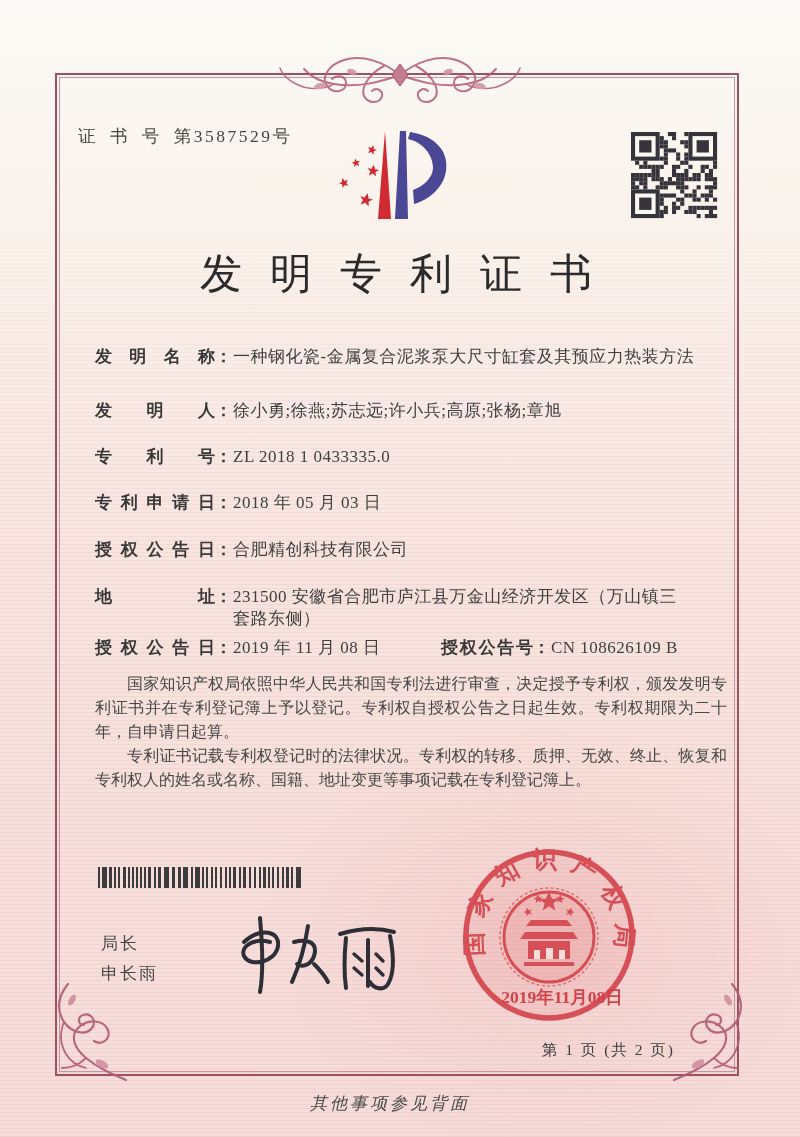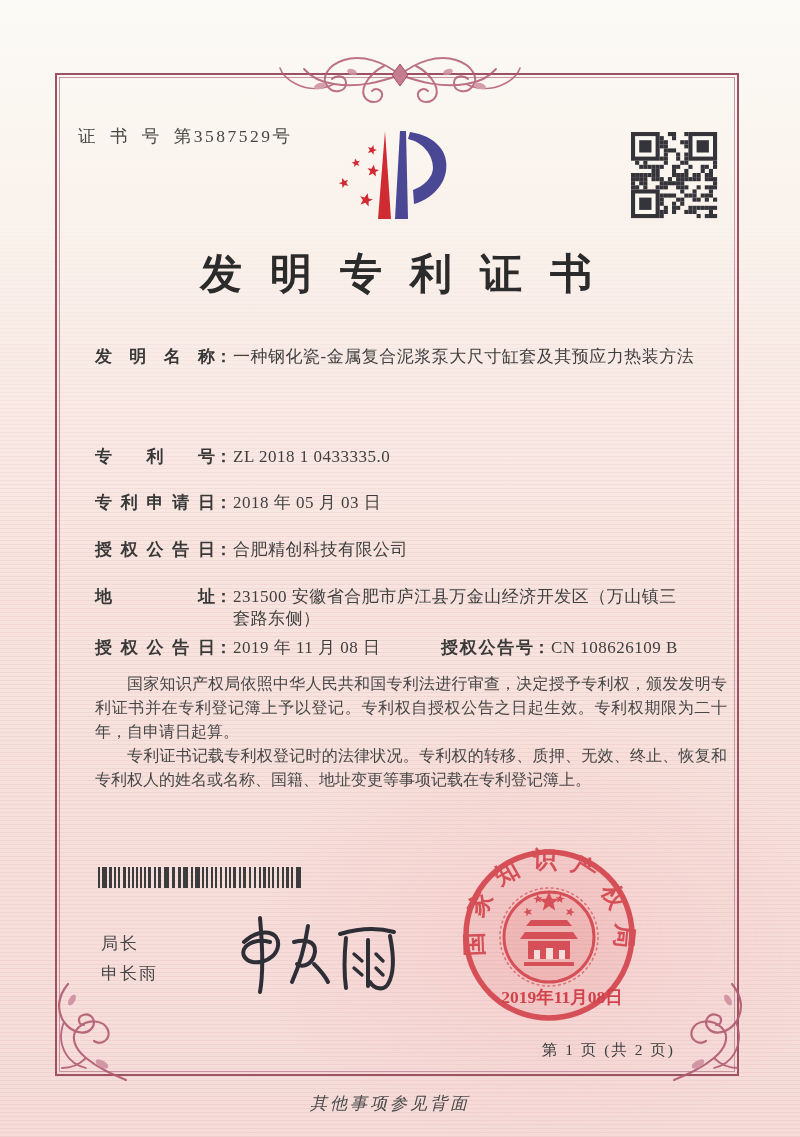--- a/index.html
+++ b/index.html
@@ -8,21 +8,21 @@
     font-family:"Liberation Serif","DejaVu Serif",serif;color:#3c3c3c;}
   .texture{position:absolute;inset:0;pointer-events:none;
     background:
       radial-gradient(420px 300px at 68% 82%,rgba(236,150,150,.18),transparent 70%),
       repeating-linear-gradient(0deg,rgba(204,112,122,.10) 0 1px,rgba(0,0,0,0) 1px 4px);
     -webkit-mask-image:linear-gradient(180deg,transparent 0 16%,#000 48%);
     mask-image:linear-gradient(180deg,transparent 0 16%,#000 48%);}
   .bframe{position:absolute;left:55px;top:73px;width:680px;height:999px;border:2px solid #9d5264;}
   .bframe::before{content:"";position:absolute;inset:2px;border:1px solid #c795a2;}
   .certno{position:absolute;left:78px;top:124px;font-size:17.5px;letter-spacing:2.5px;word-spacing:5px;color:#474747;}
-  .title{position:absolute;left:55px;top:246px;width:682px;text-align:center;font-size:42px;font-weight:700;
+  .title{position:absolute;left:55px;top:246px;width:682px;text-align:center;font-size:42px;font-weight:400;
     letter-spacing:28px;padding-left:28px;box-sizing:border-box;color:#2b2b2b;}
   .row{position:absolute;left:95px;width:640px;font-size:17px;line-height:22px;}
   .flabel{display:inline-block;width:120px;text-align:justify;text-align-last:justify;vertical-align:top;
     font-weight:600;color:#383838;}
   .fcolon{display:inline-block;width:18px;vertical-align:top;font-weight:600;color:#383838;}
   .fvalue{display:inline-block;width:470px;vertical-align:top;color:#3f3f3f;letter-spacing:.5px;}
   .flabel.g2{width:92px;}
   .paras{position:absolute;left:95px;top:672px;width:632px;font-size:16px;line-height:24px;color:#474747;text-align:justify;}
   .paras p{margin:0;text-indent:2em;}
   .barcode{position:absolute;left:98px;top:867px;width:204px;height:21px;}
@@ -262,20 +262,23 @@
         <rect fill="#fbf7f1" x="9.1" y="66.49999999999999" width="20.5" height="20.5"></rect>
         <rect x="13.2" y="70.6" width="12.299999999999999" height="12.299999999999999"></rect>
       </g>
     </svg>
 
   <div class="title">发明专利证书</div>
 
   <div class="row" style="top:346px">
     <span class="flabel">发明名称</span><span class="fcolon">：</span><span class="fvalue">一种钢化瓷-金属复合泥浆泵大尺寸缸套及其预应力热装方法</span>
   </div>
+  <div class="row" style="top:400px">
+    <span class="flabel">发明人</span><span class="fcolon">：</span><span class="fvalue">徐小勇;徐燕;苏志远;许小兵;高原;张杨;章旭</span>
+  </div>
   <div class="row" style="top:446px">
     <span class="flabel">专利号</span><span class="fcolon">：</span><span class="fvalue">ZL 2018 1 0433335.0</span>
   </div>
   <div class="row" style="top:492px">
     <span class="flabel">专利申请日</span><span class="fcolon">：</span><span class="fvalue">2018 年 05 月 03 日</span>
   </div>
   <div class="row" style="top:539px">
     <span class="flabel">授权公告日</span><span class="fcolon">：</span><span class="fvalue">合肥精创科技有限公司</span>
   </div>
   <div class="row" style="top:586px">

